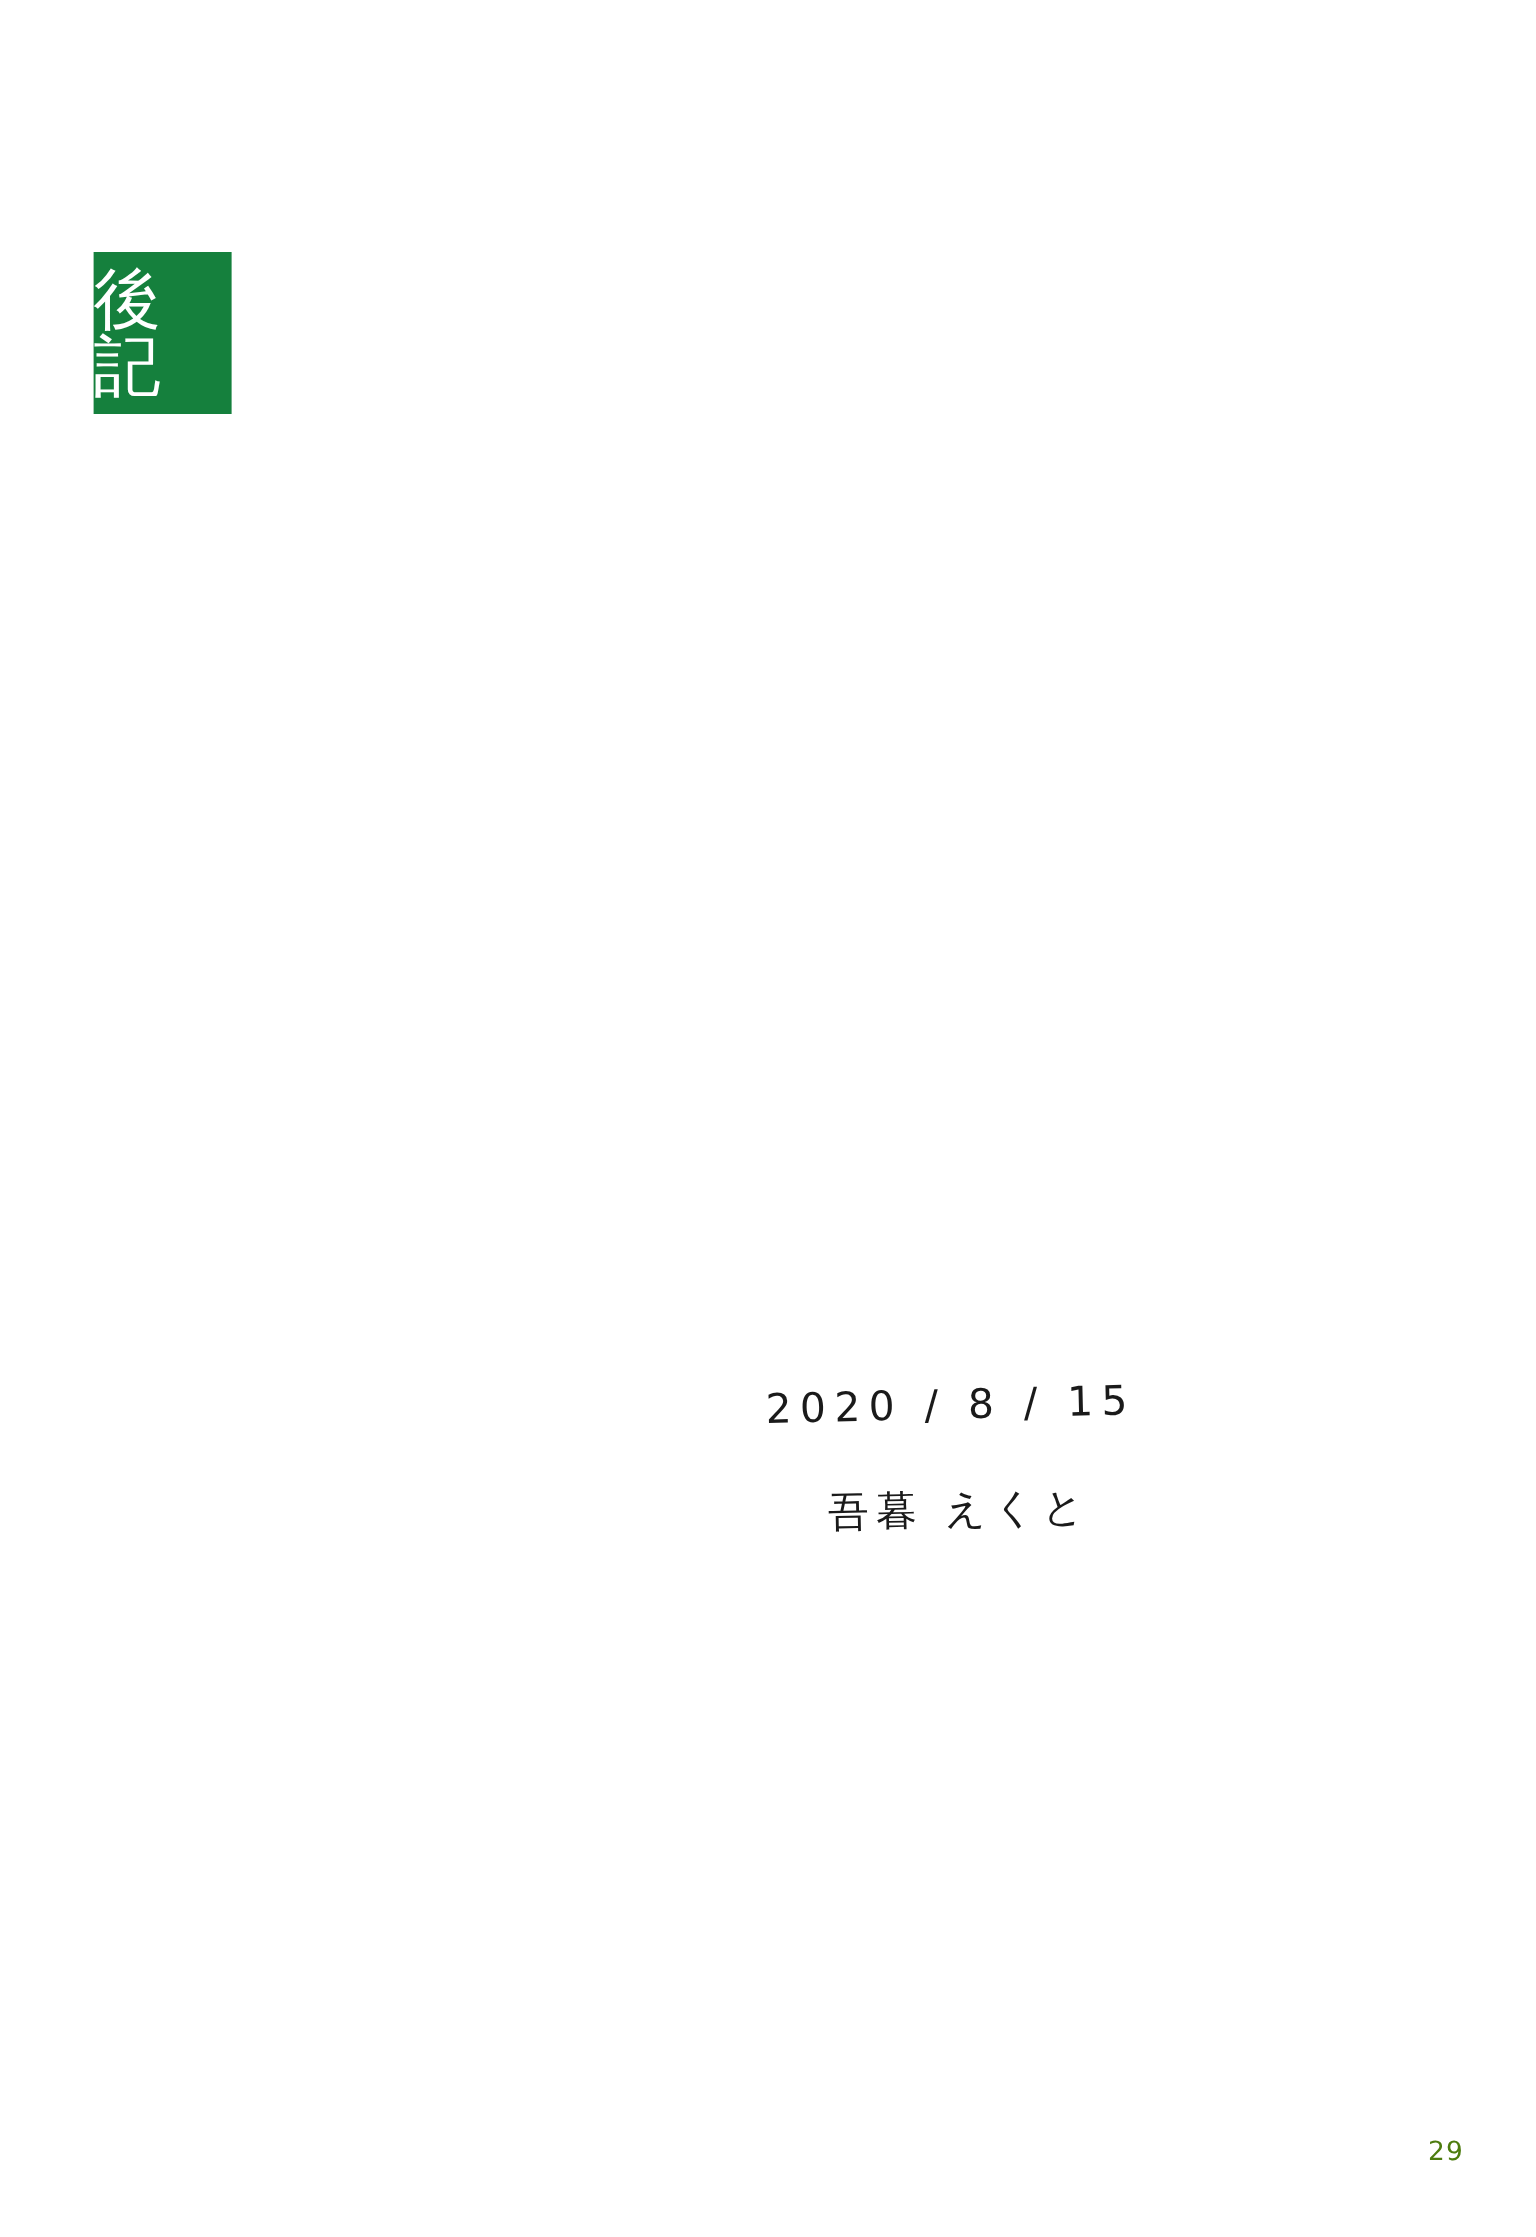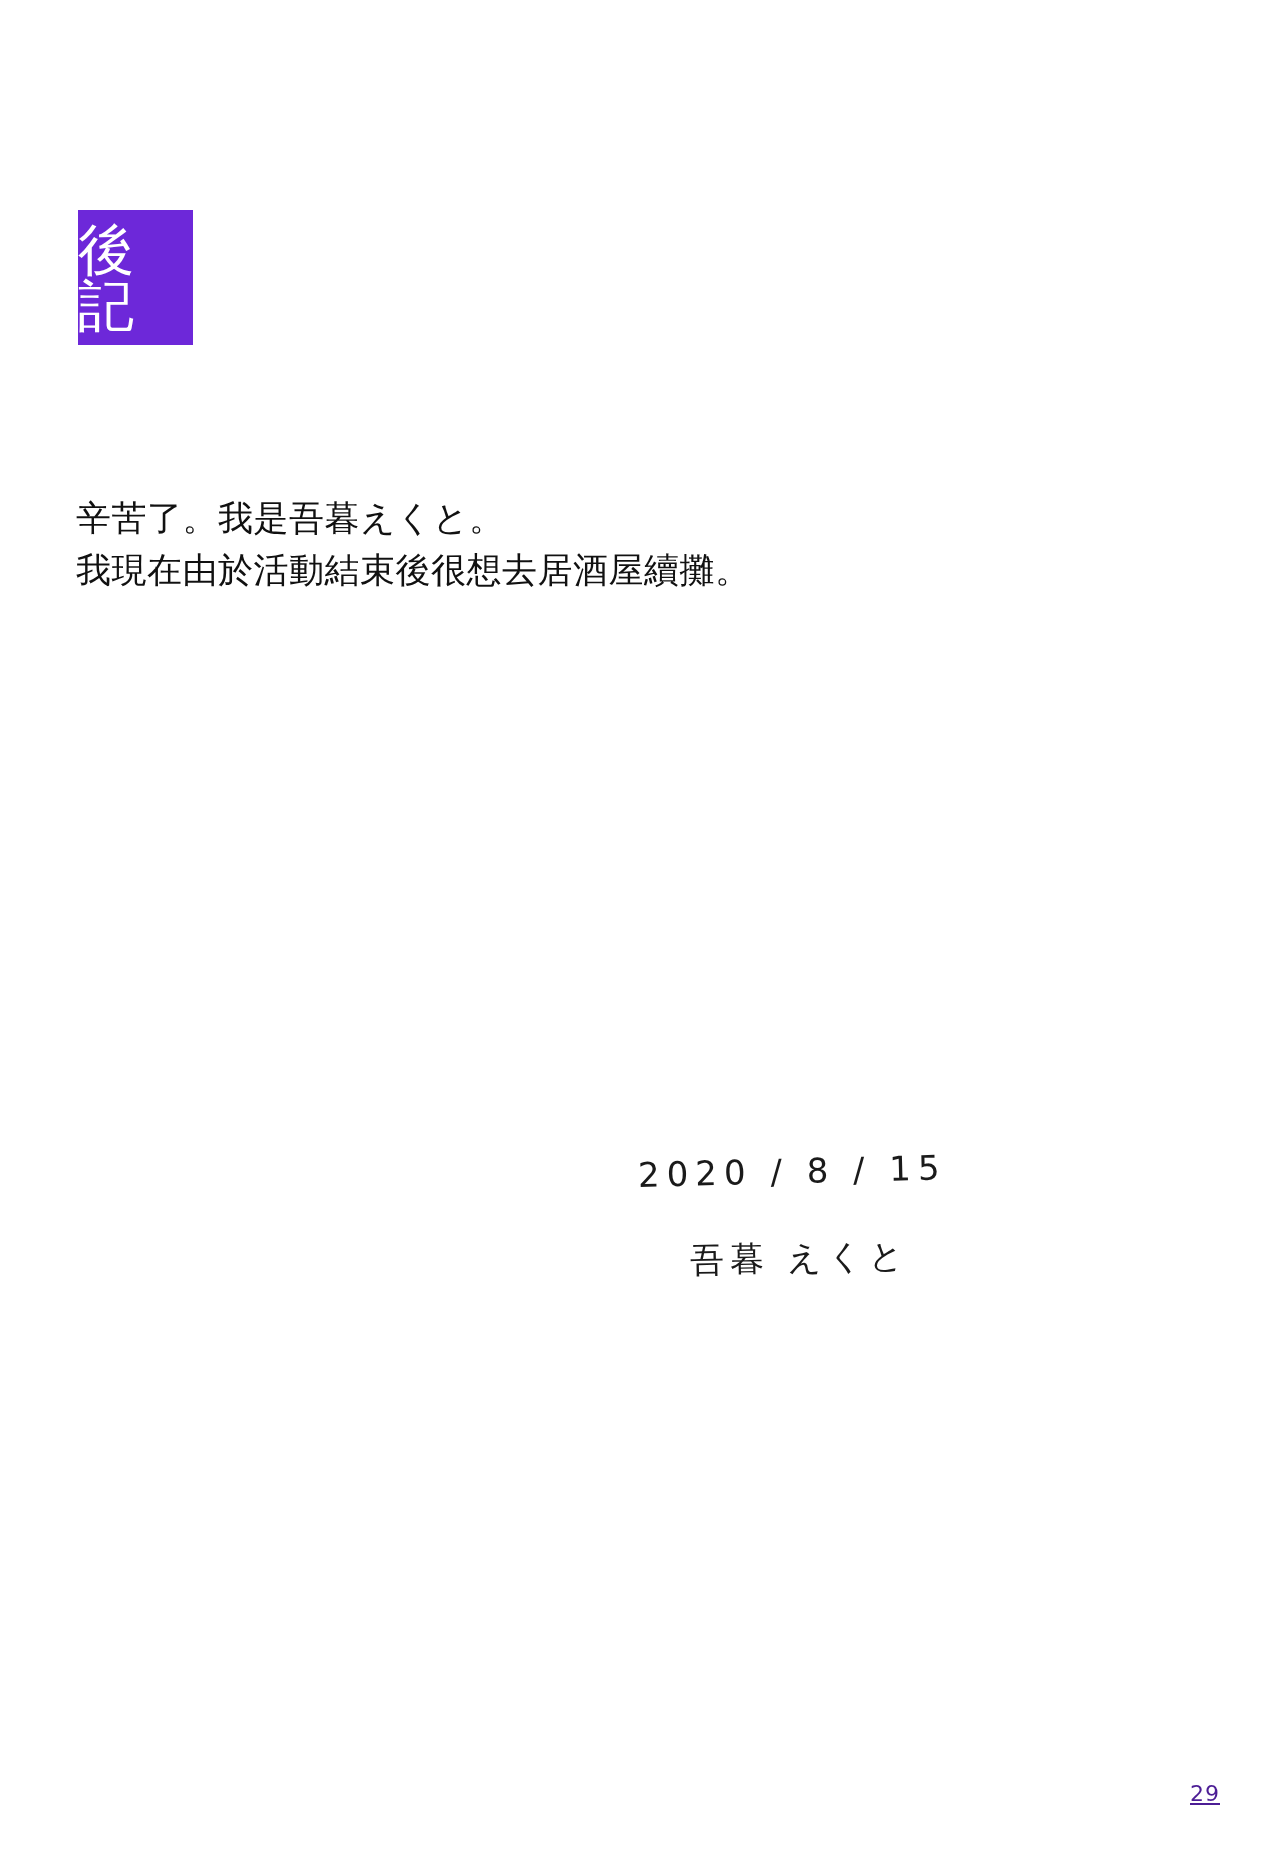--- a/index.html
+++ b/index.html
@@ -21,21 +21,21 @@
     inset: 0;
   }
 
   
   .heading-block {
     position: absolute;
     left: 78px;
     top: 210px;
     width: 115px;
     height: 135px;
-    background: #6d28d9;
+    background: #15803d;
     display: flex;
     align-items: center;
     justify-content: center;
   }
   .heading-block .heading-text {
     color: #ffffff;
     font-size: 56px;
     line-height: 1;
     letter-spacing: 2px;
     font-weight: 500;
@@ -93,37 +93,34 @@
     white-space: pre;
   }
 
   
   .page-number {
     position: absolute;
     right: 60px;
     bottom: 58px;
     font-size: 22px;
     font-family: "DejaVu Sans", "Liberation Sans", sans-serif;
-    color: #4c1d95;
+    color: #4d7c0f;
     letter-spacing: 1px;
-    text-decoration: underline;
   }
 </style>
 </head>
 <body>
 
 <div class="page">
 
   <div class="heading-block">
     <span class="heading-text">後記</span>
   </div>
 
   <div class="body-text">
-    <p>辛苦了。我是吾暮えくと。
-我現在由於活動結束後很想去居酒屋續攤。</p>
     <div class="gap"></div>
     <div class="gap"></div>
   </div>
 
   <div class="sign-area">
     <div class="sign-date">2020 / 8 / 15</div>
     <div class="sign-name">吾暮 えくと</div>
   </div>
 
   <div class="page-number">29</div>

